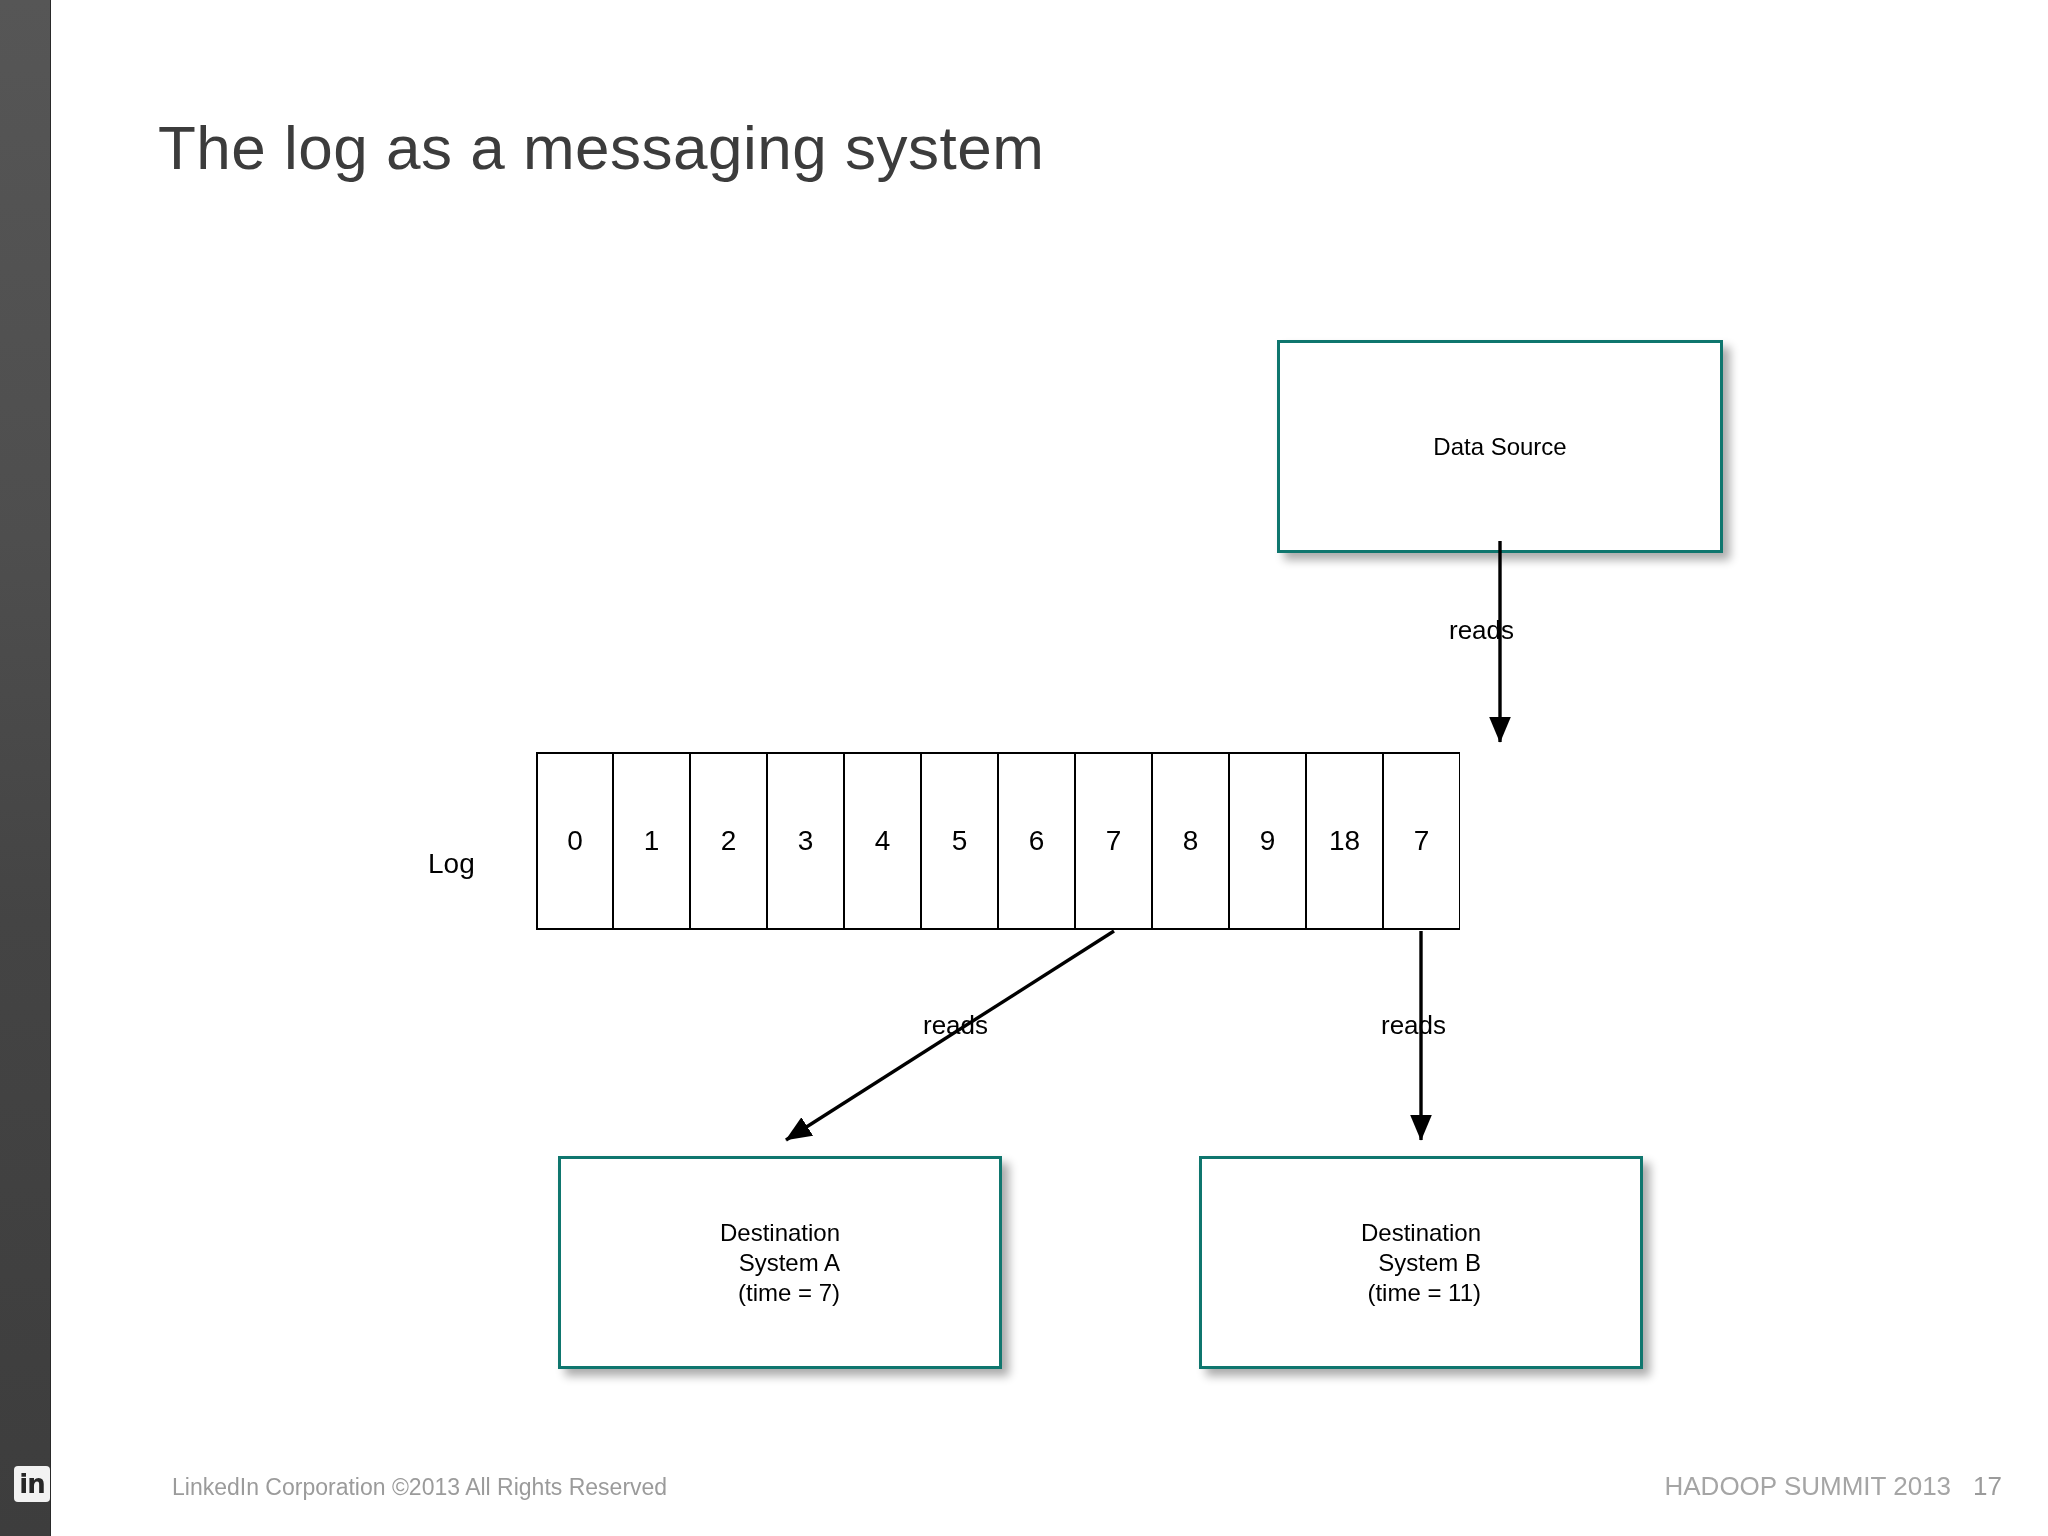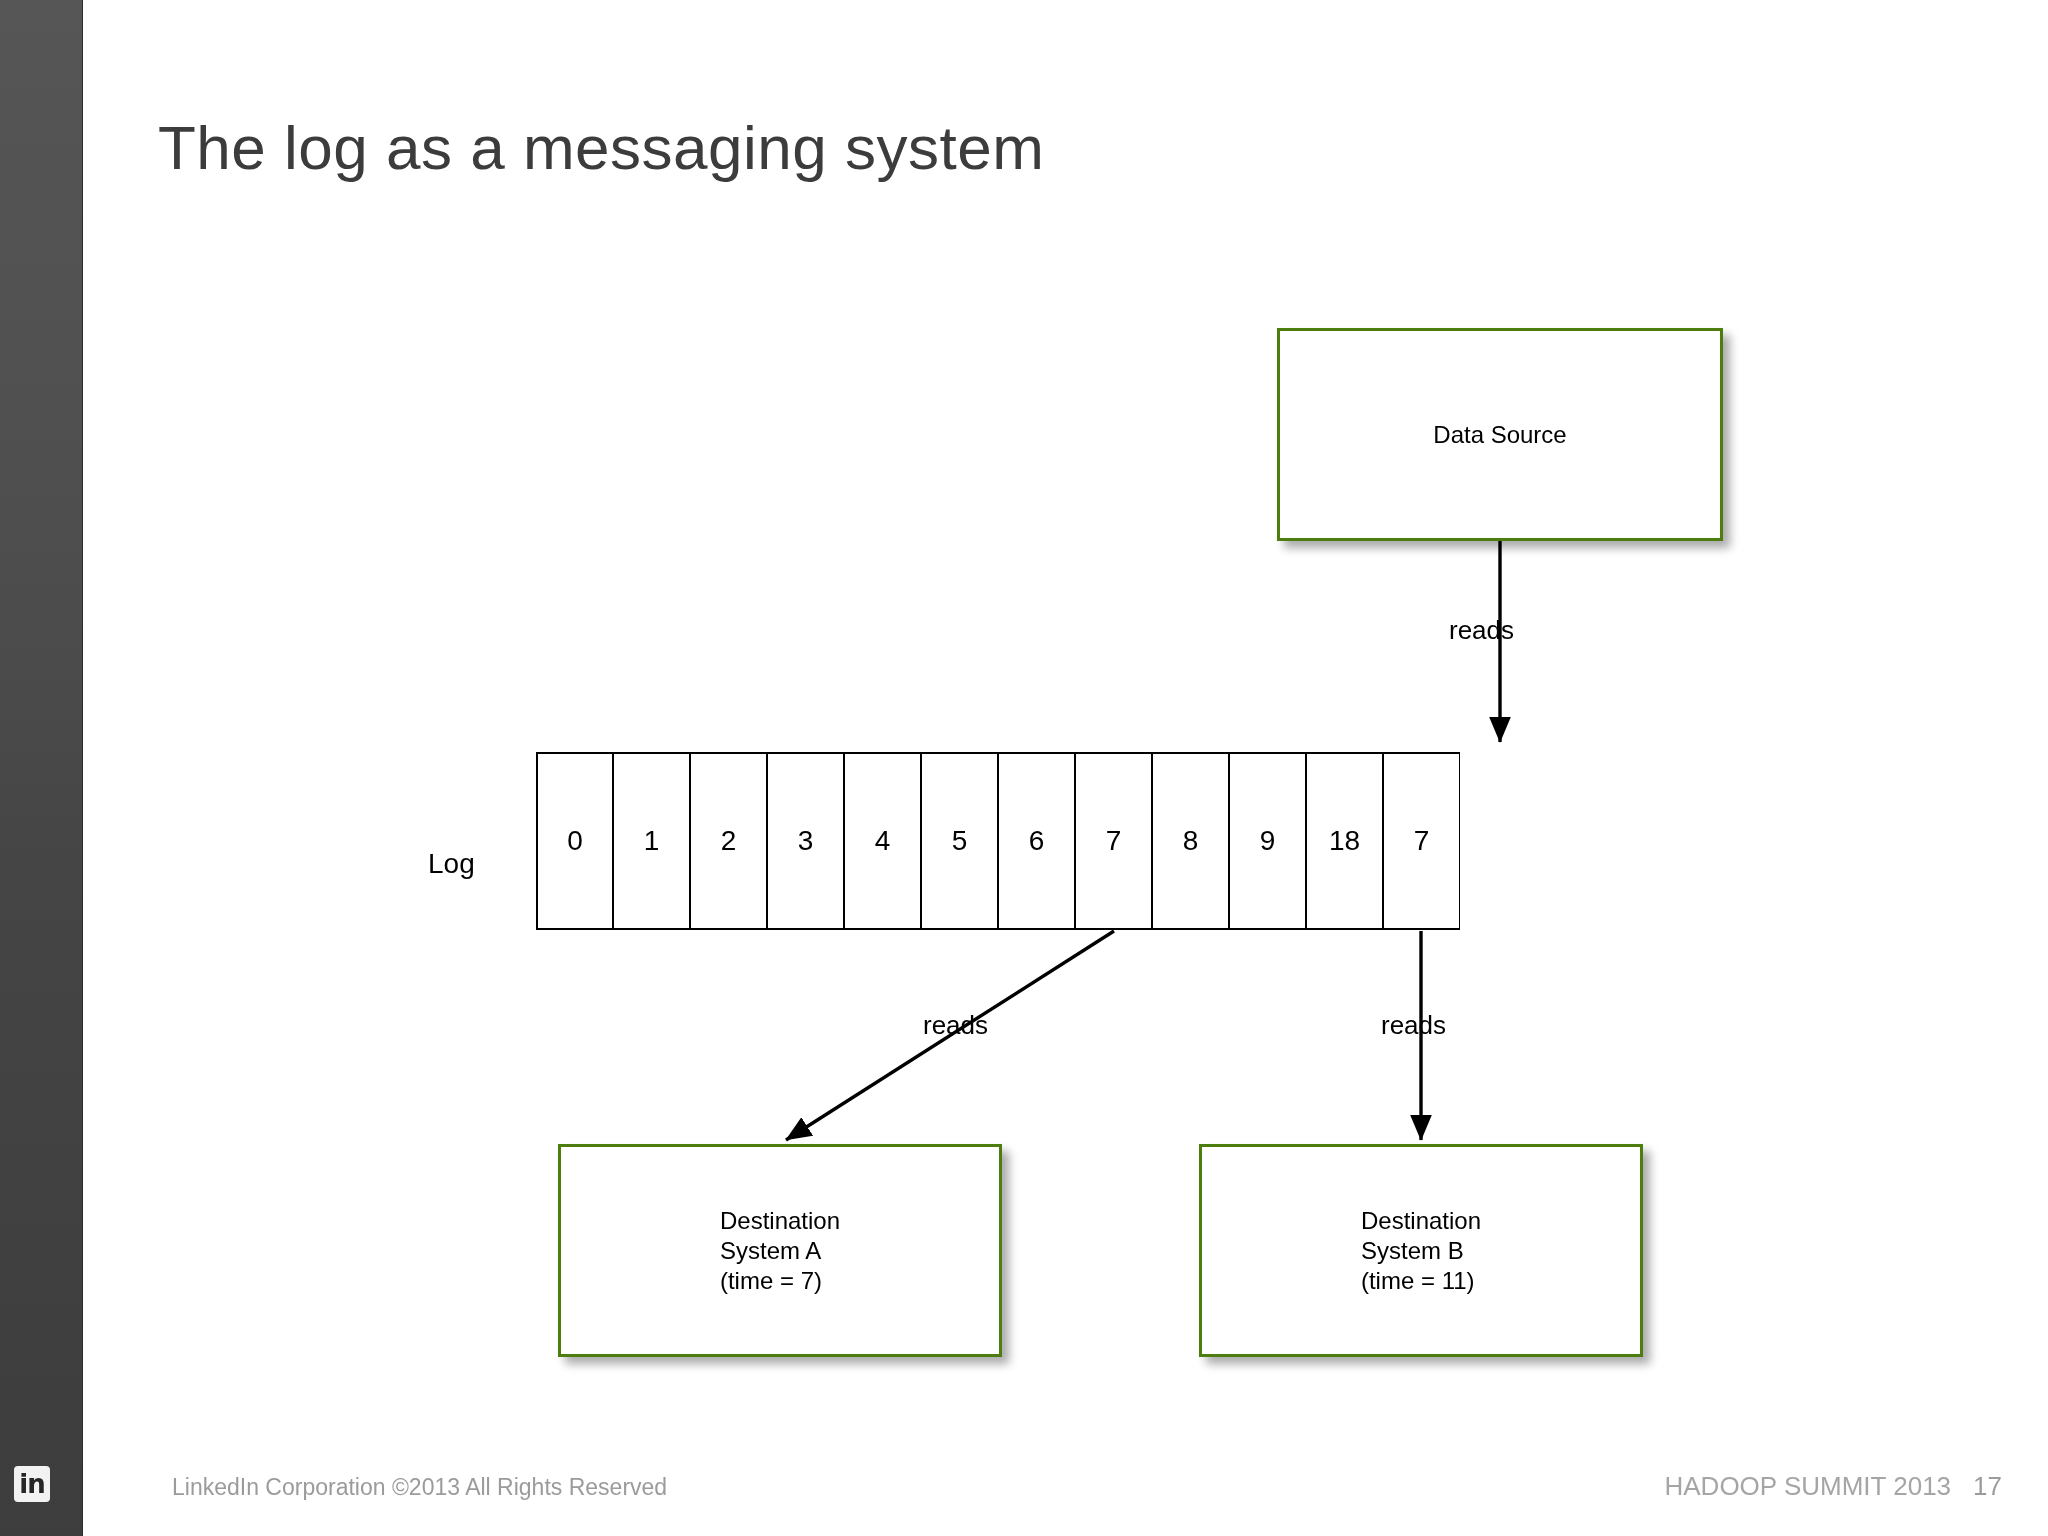--- a/index.html
+++ b/index.html
@@ -12,21 +12,21 @@
     height: 1536px;
     position: relative;
     overflow: hidden;
     font-family: "Liberation Sans", sans-serif;
   }
 
   
   #sidebar {
     position: absolute;
     left: 0; top: 0;
-    width: 83px;
+    width: 51px;
     height: 1536px;
     background: linear-gradient(to bottom, #565656 0%, #4e4e4e 35%, #444444 60%, #3d3d3d 100%);
     border-right: 1px solid #2a2a2a;
     box-sizing: border-box;
   }
   #linkedin-logo {
     position: absolute;
     left: 14px;
     top: 1466px;
     width: 36px;
@@ -57,27 +57,28 @@
   #diagram {
     position: absolute;
     left: 0; top: 0;
     width: 2048px;
     height: 1536px;
   }
 
   .box {
     position: absolute;
     background: #ffffff;
-    border: 3px solid #4d7c0f;
+    border: 3px solid #0f766e;
     box-shadow: 7px 7px 9px rgba(0,0,0,0.33);
     box-sizing: border-box;
     display: flex;
     align-items: center;
     justify-content: center;
-    text-align: left;
+    text-align: right;
+    margin-top: 12px;
   }
   .box-text {
     font-size: 24px;
     color: #000000;
     line-height: 30px;
     white-space: pre-line;
   }
 
   #data-source-box {
     left: 1277px;

